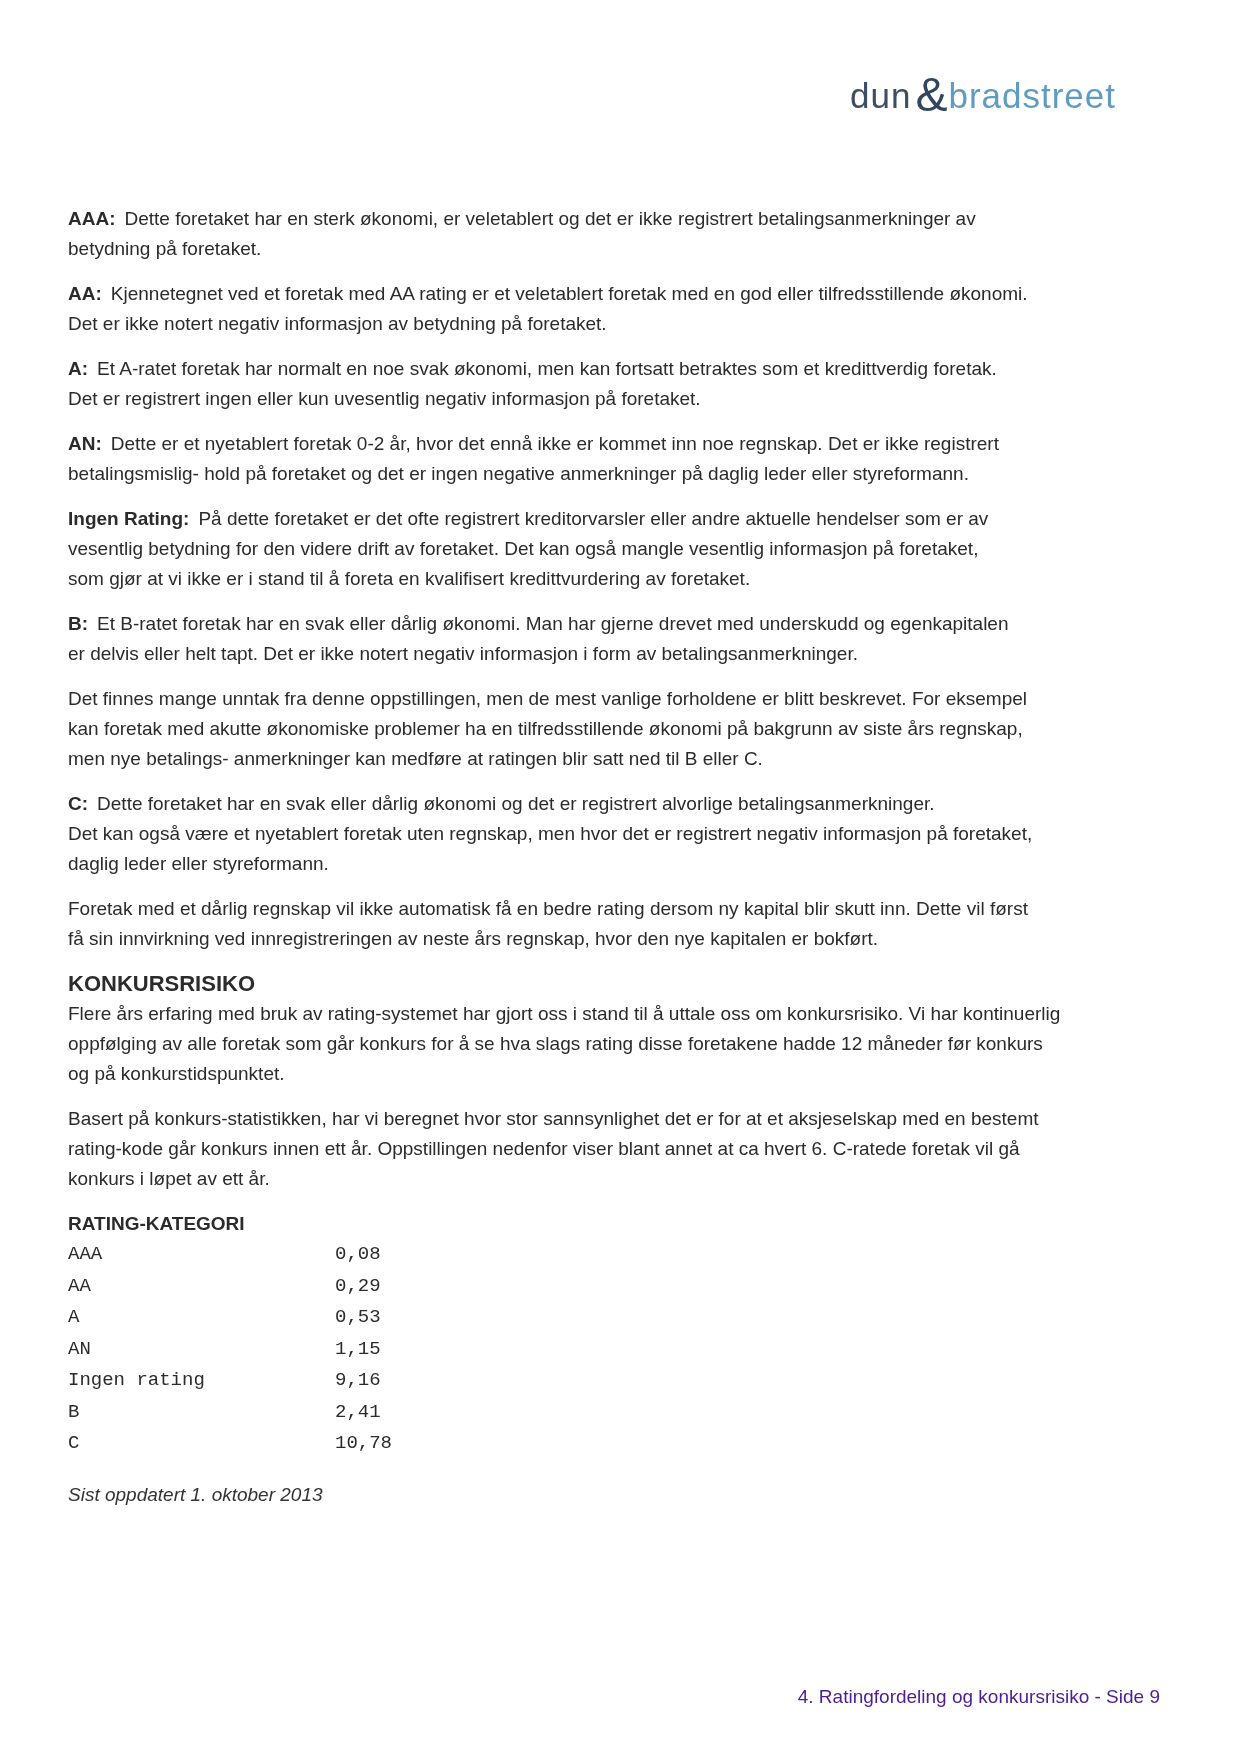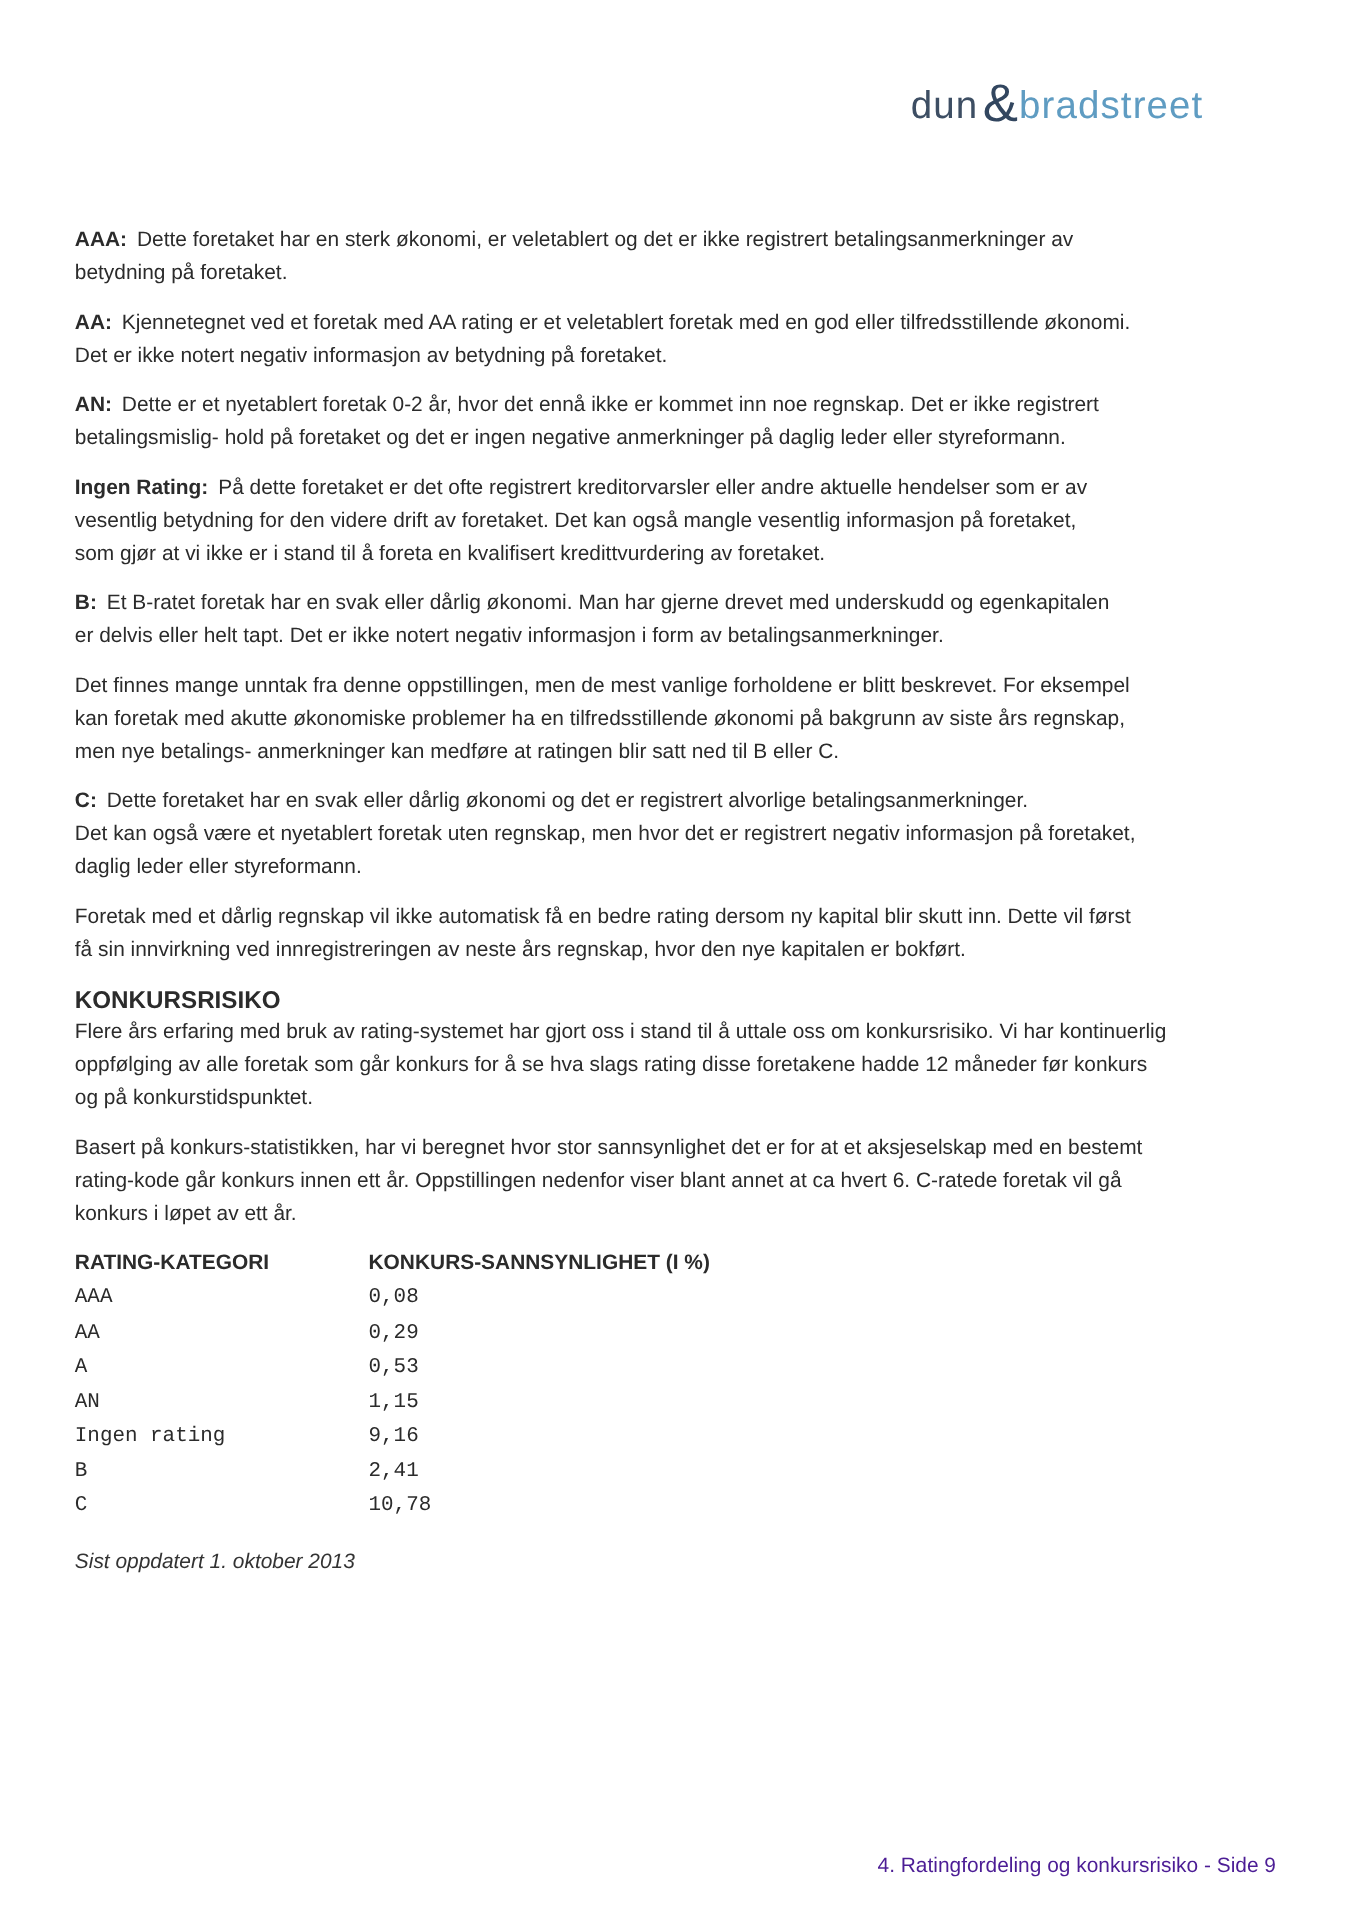--- a/index.html
+++ b/index.html
@@ -9,21 +9,21 @@
     background: #ffffff;
     font-family: "Liberation Sans", "DejaVu Sans", sans-serif;
     color: #2b2b2b;
     position: relative;
     overflow: hidden;
   }
   .page { position: absolute; inset: 0; }
 
   
   .logo {
-    position: absolute; top: 76px; left: 828px;
+    position: absolute; top: 76px; left: 850px;
     display: flex; align-items: baseline;
     white-space: nowrap;
   }
   .logo-dun {
     font-size: 35px; font-weight: 500; letter-spacing: 1px; color: #3d4e63;
   }
   .logo-amp {
     font-size: 48px; font-weight: 400; color: #32465f;
     margin: 0 1px 0 4px; position: relative; top: 3px; line-height: 0;
   }
@@ -73,20 +73,22 @@
     <span class="logo-bradstreet">bradstreet</span>
   </div>
 
   <div class="content">
 
     <div id="blocks">
         <p class="para"><strong>AAA:</strong><span>Dette foretaket har en sterk økonomi, er veletablert og det er ikke registrert betalingsanmerkninger av
 betydning på foretaket.</span></p>
         <p class="para"><strong>AA:</strong><span>Kjennetegnet ved et foretak med AA rating er et veletablert foretak med en god eller tilfredsstillende økonomi.
 Det er ikke notert negativ informasjon av betydning på foretaket.</span></p>
+        <p class="para"><strong>A:</strong><span>Et A-ratet foretak har normalt en noe svak økonomi, men kan fortsatt betraktes som et kredittverdig foretak.
+Det er registrert ingen eller kun uvesentlig negativ informasjon på foretaket.</span></p>
         <p class="para"><strong>AN:</strong><span>Dette er et nyetablert foretak 0-2 år, hvor det ennå ikke er kommet inn noe regnskap. Det er ikke registrert
 betalingsmislig- hold på foretaket og det er ingen negative anmerkninger på daglig leder eller styreformann.</span></p>
         <p class="para"><strong>Ingen Rating:</strong><span>På dette foretaket er det ofte registrert kreditorvarsler eller andre aktuelle hendelser som er av
 vesentlig betydning for den videre drift av foretaket. Det kan også mangle vesentlig informasjon på foretaket,
 som gjør at vi ikke er i stand til å foreta en kvalifisert kredittvurdering av foretaket.</span></p>
         <p class="para"><strong>B:</strong><span>Et B-ratet foretak har en svak eller dårlig økonomi. Man har gjerne drevet med underskudd og egenkapitalen
 er delvis eller helt tapt. Det er ikke notert negativ informasjon i form av betalingsanmerkninger.</span></p>
         <p class="para"><span>Det finnes mange unntak fra denne oppstillingen, men de mest vanlige forholdene er blitt beskrevet. For eksempel
 kan foretak med akutte økonomiske problemer ha en tilfredsstillende økonomi på bakgrunn av siste års regnskap,
 men nye betalings- anmerkninger kan medføre at ratingen blir satt ned til B eller C.</span></p>
@@ -100,21 +102,20 @@
 oppfølging av alle foretak som går konkurs for å se hva slags rating disse foretakene hadde 12 måneder før konkurs
 og på konkurstidspunktet.</span></p>
         <p class="para"><span>Basert på konkurs-statistikken, har vi beregnet hvor stor sannsynlighet det er for at et aksjeselskap med en bestemt
 rating-kode går konkurs innen ett år. Oppstillingen nedenfor viser blant annet at ca hvert 6. C-ratede foretak vil gå
 konkurs i løpet av ett år.</span></p>
       </div>
 
     <div class="ktable">
       <div class="thead">
         <div class="tcell c1">RATING-KATEGORI</div>
-        <div class="tcell c2">KONKURS-SANNSYNLIGHET (I %)</div>
       </div>
       <div id="table-rows">
           <div class="trow">
             <div class="tcell c1">AAA</div>
             <div class="tcell c2"><span class="val">0,08</span></div>
           </div>
           <div class="trow">
             <div class="tcell c1">AA</div>
             <div class="tcell c2"><span class="val">0,29</span></div>
           </div>

